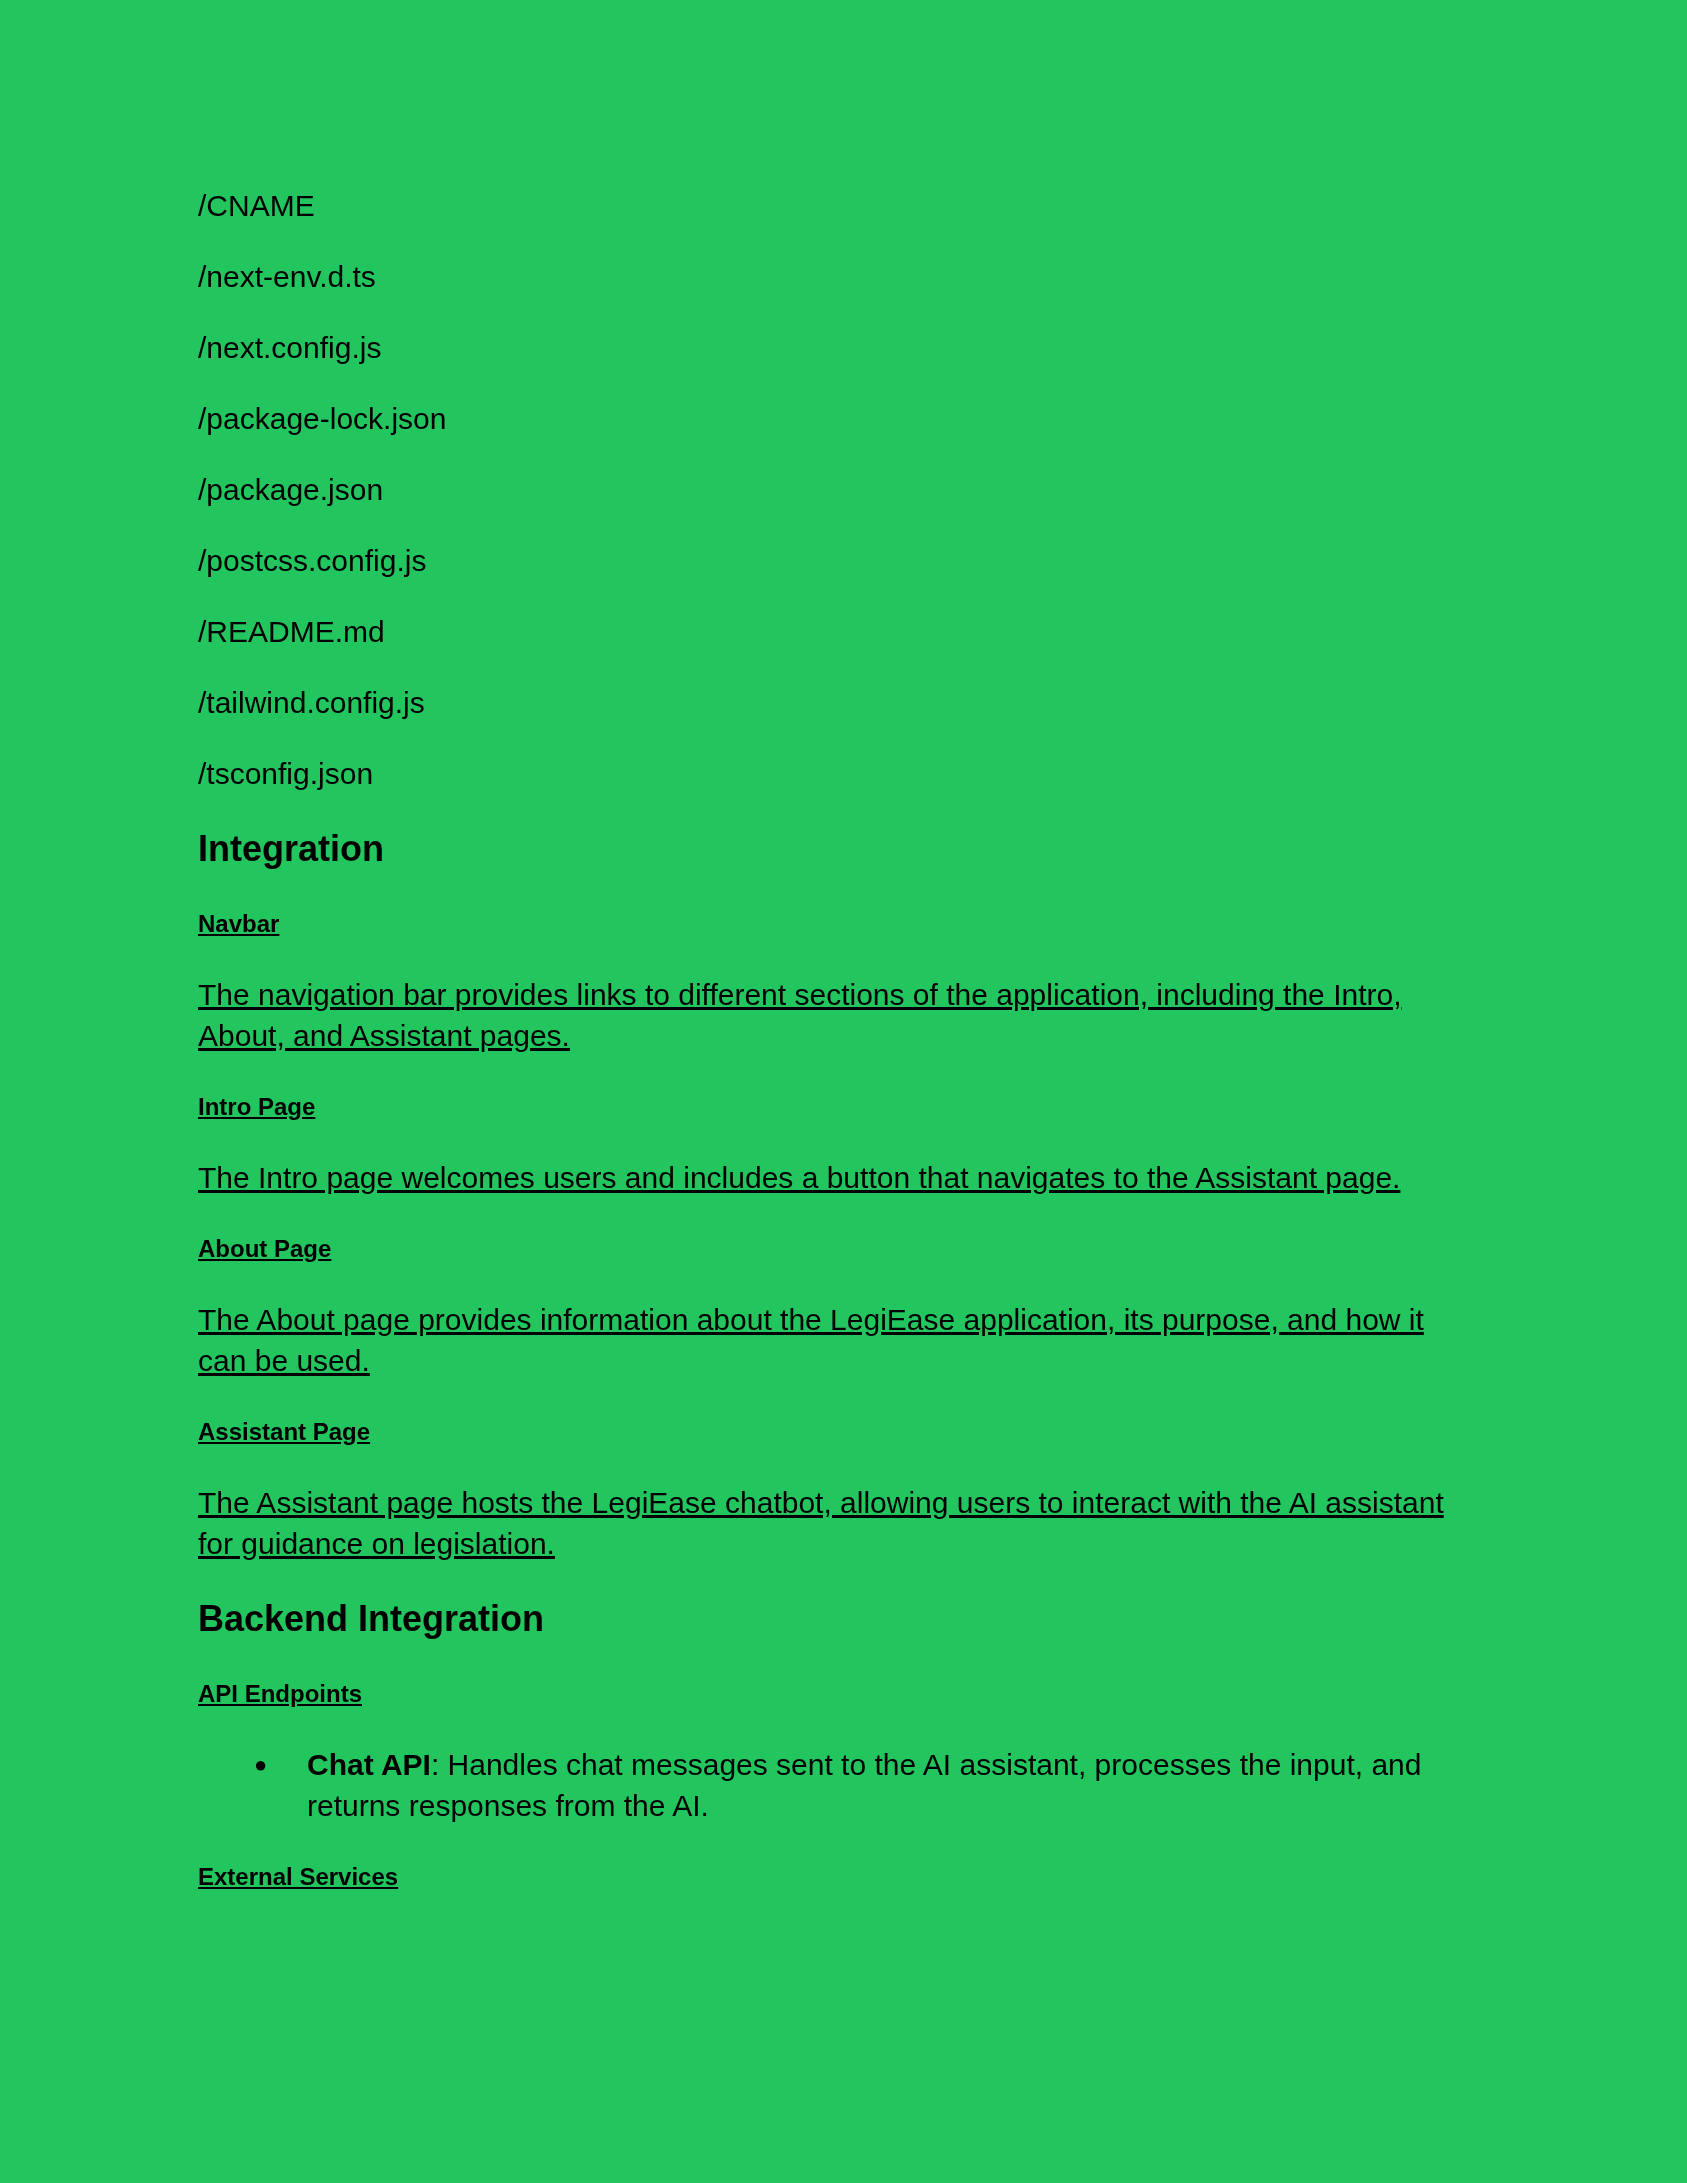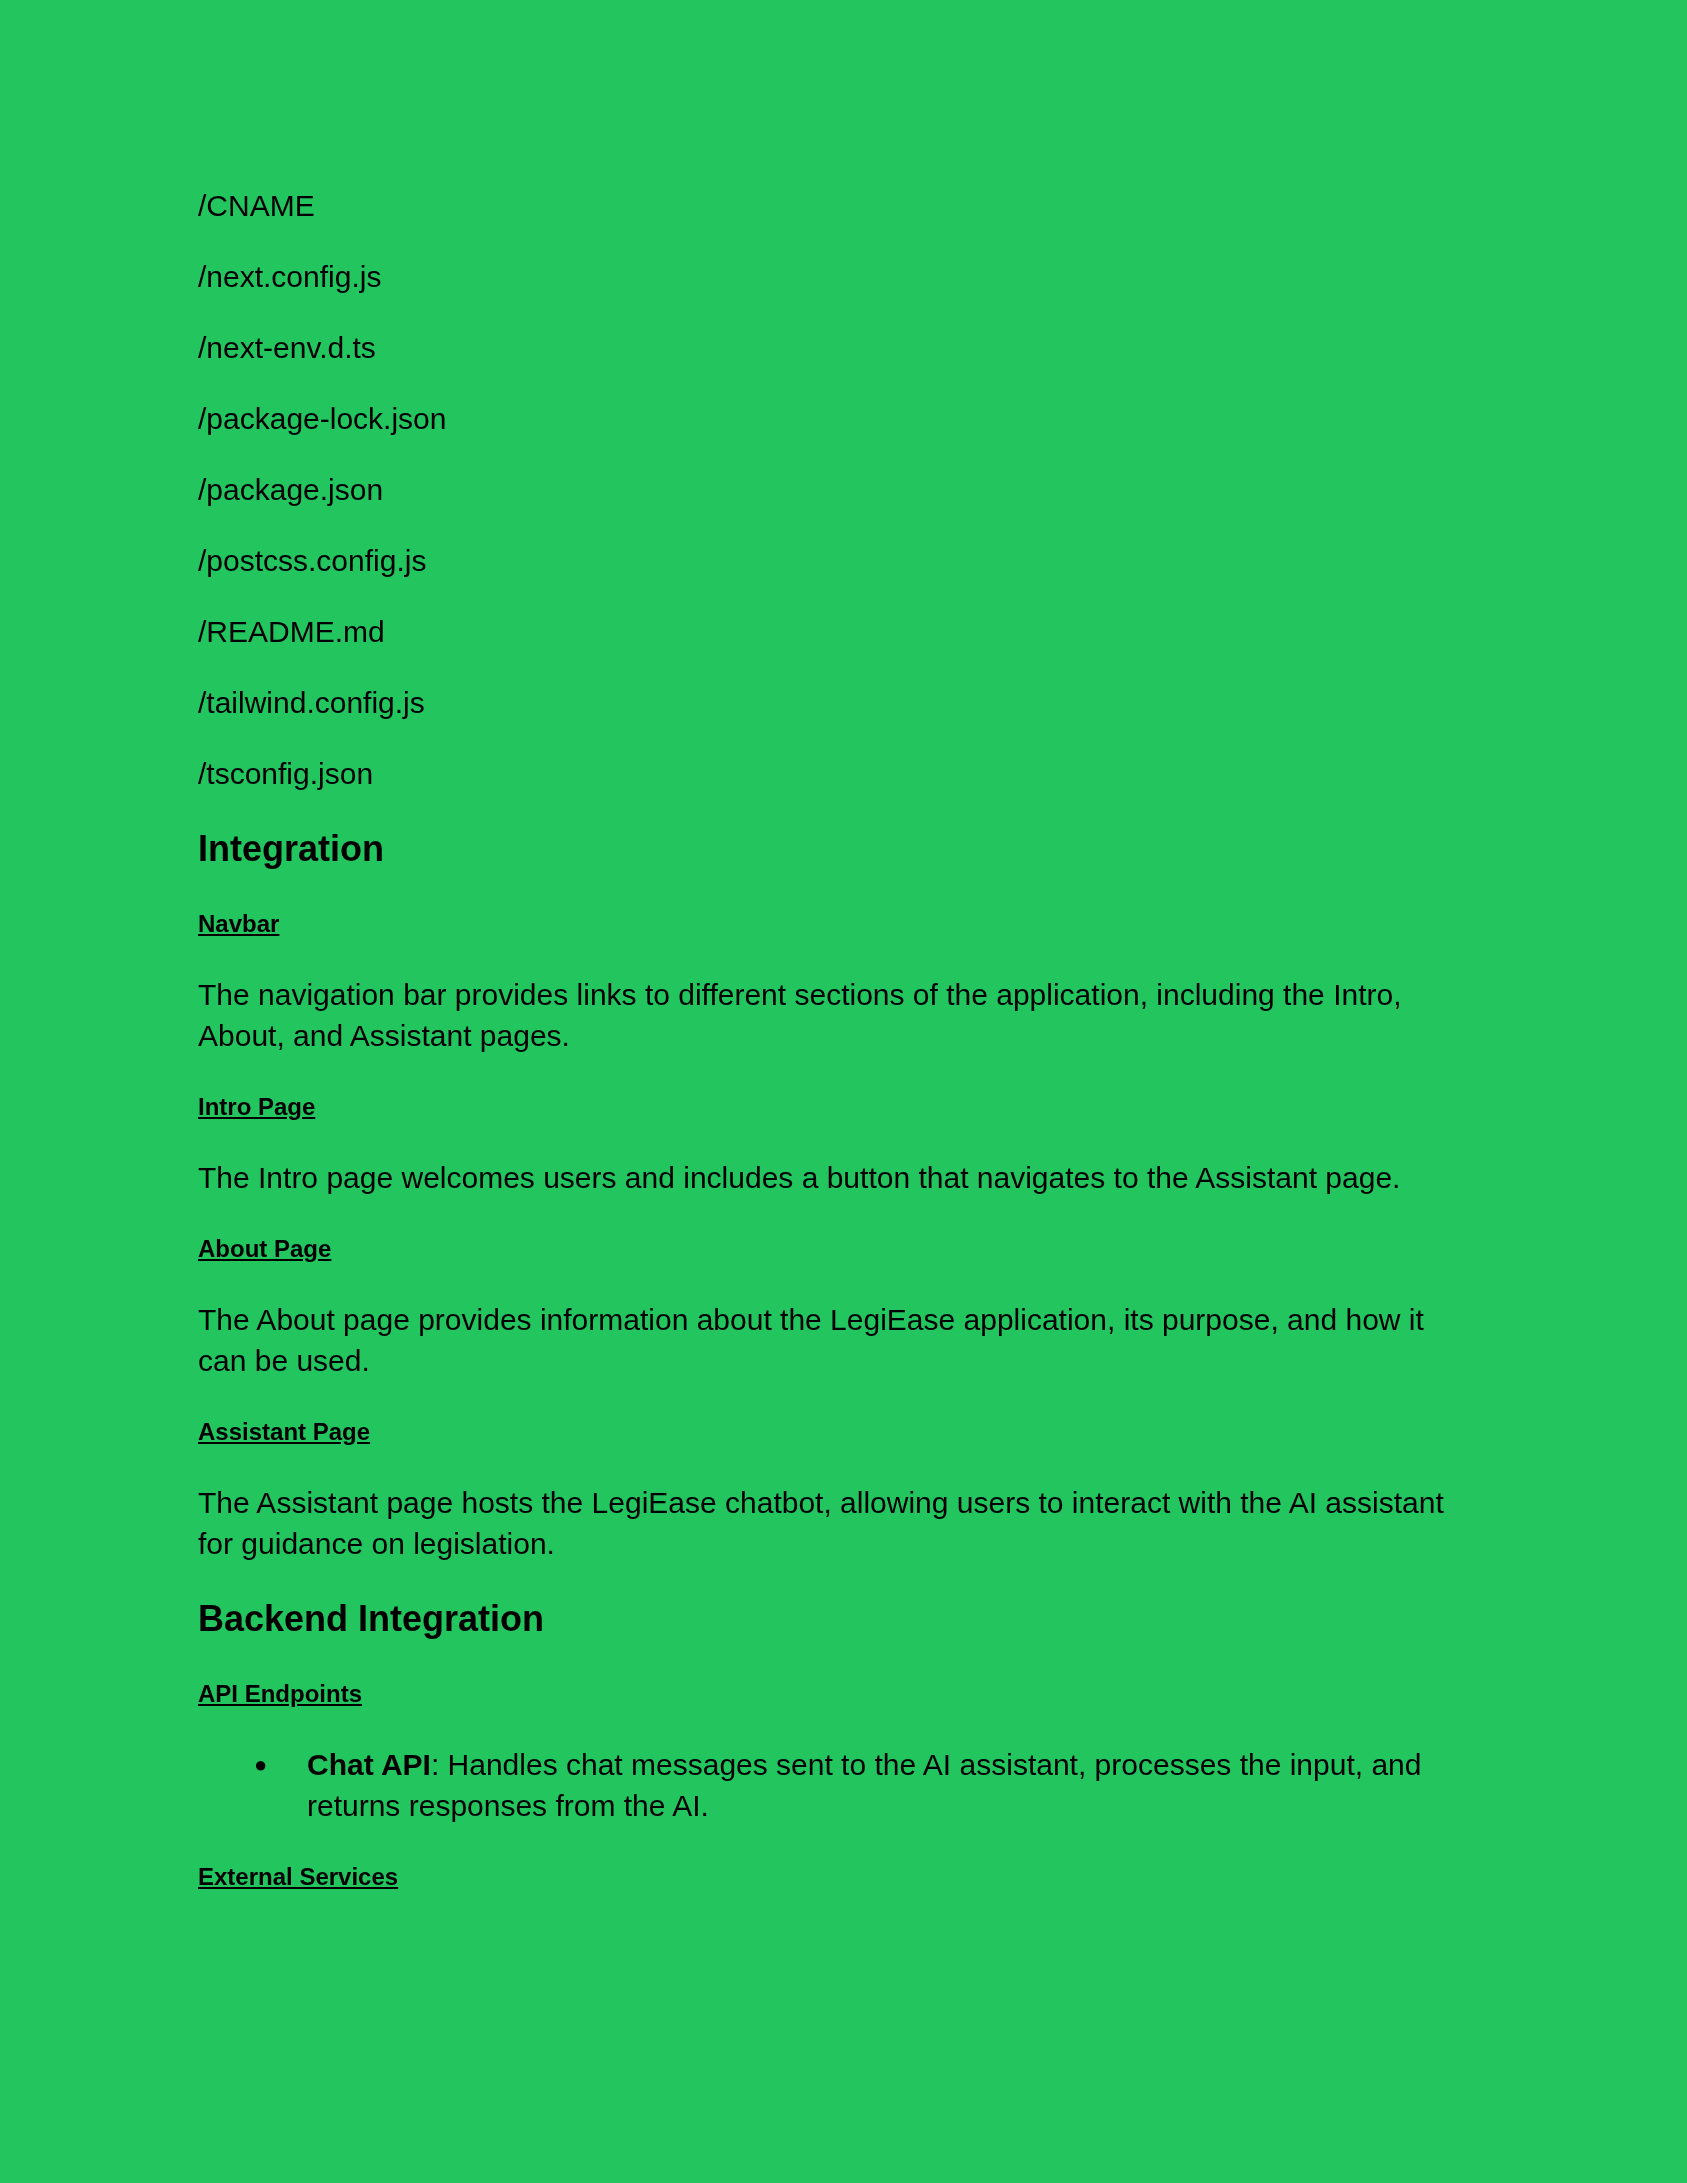--- a/index.html
+++ b/index.html
@@ -24,20 +24,21 @@
     font-size: 30px;
     line-height: 41px;
   }
   .file-line {
     margin: 0 0 30px 0;
     white-space: pre-line;
   }
   p.body-par {
     margin: 0 0 30px 0;
     white-space: pre-line;
+    text-decoration: underline;
   }
   h2.doc-h2 {
     font-family: "Liberation Sans", sans-serif;
     font-size: 36px;
     line-height: 49px;
     font-weight: bold;
     margin: 29px 0 30px 0;
   }
   h3.doc-h3 {
     font-family: "Liberation Sans", sans-serif;
@@ -69,22 +70,22 @@
   .term {
     font-weight: bold;
   }
 </style>
 </head>
 <body>
 
 <div class="page">
 
   <p class="file-line">/CNAME</p>
+  <p class="file-line">/next-env.d.ts</p>
   <p class="file-line">/next.config.js</p>
-  <p class="file-line">/next-env.d.ts</p>
   <p class="file-line">/package-lock.json</p>
   <p class="file-line">/package.json</p>
   <p class="file-line">/postcss.config.js</p>
   <p class="file-line">/README.md</p>
   <p class="file-line">/tailwind.config.js</p>
   <p class="file-line">/tsconfig.json</p>
 
   <h2 class="doc-h2">Integration</h2>
 
   <h3 class="doc-h3">Navbar</h3>

